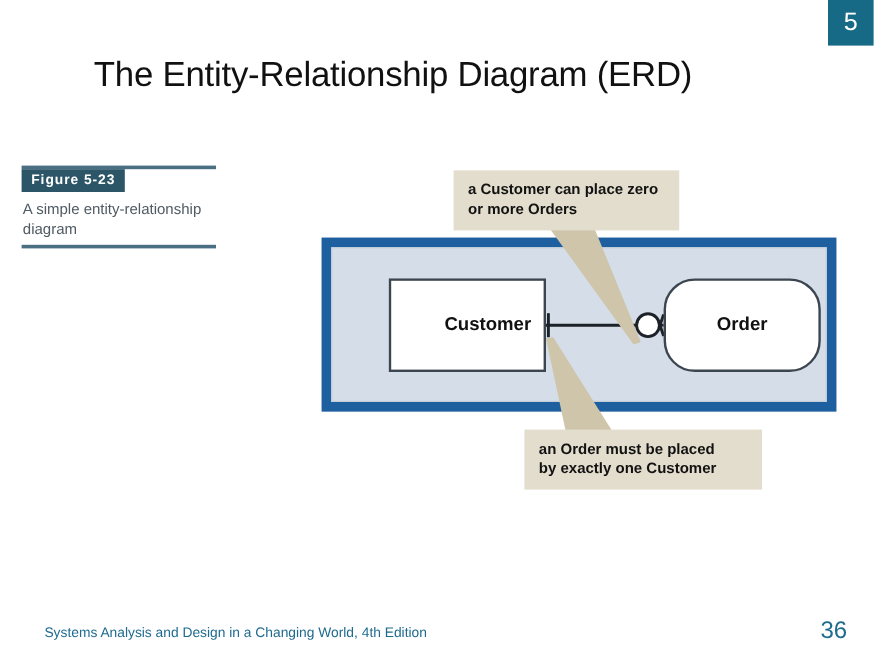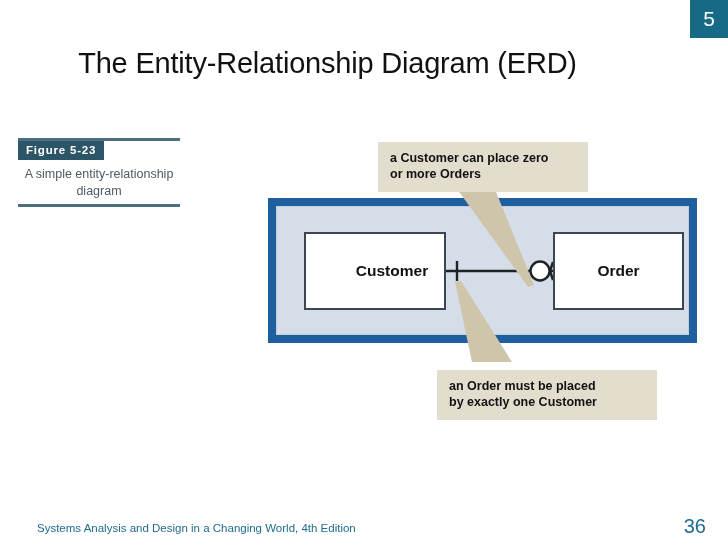--- a/index.html
+++ b/index.html
@@ -73,52 +73,51 @@
   }
   #figure-caption .fig-desc {
     position: absolute;
     left: 1px;
     top: 28px;
     width: 160px;
     font-size: 12.5px;
     line-height: 17px;
     color: #4f5a63;
     font-family: "Liberation Sans", sans-serif;
-    text-align: center;
   }
   #figure-caption .rule-bottom {
     position: absolute;
     left: 0;
     top: 66px;
     width: 162px;
     height: 3px;
     background: #4a6f82;
   }
 
   
   .callout {
     position: absolute;
     background: #e3ddcd;
     color: #121212;
     font-size: 12.5px;
     font-weight: bold;
     line-height: 15.5px;
-    padding: 9px 26px 10px 12px;
+    padding: 9px 4px 10px 12px;
     font-family: "Liberation Sans", sans-serif;
     white-space: pre-line;
     z-index: 6;
   }
   #callout-top {
     left: 378px;
     top: 142px;
     width: 172px;
   }
   #callout-bottom {
     left: 437px;
-    top: 370px;
+    top: 358px;
     width: 182px;
   }
 
   
   #pointer-layer {
     position: absolute;
     left: 0;
     top: 0;
     width: 728px;
     height: 546px;
@@ -157,31 +156,32 @@
     z-index: 4;
     font-size: 15.5px;
     font-weight: bold;
     color: #111111;
     display: flex;
     align-items: center;
     justify-content: center;
     font-family: "Liberation Sans", sans-serif;
   }
   #entity-customer {
-    left: 304px;
+    left: 324px;
     top: 232px;
-    width: 142px;
+    width: 131px;
     height: 78px;
     padding-left: 34px;
   }
   #entity-order {
     left: 553px;
     top: 232px;
     width: 131px;
     height: 78px;
+    border-radius: 26px;
   }
 
   
   #relationship-layer {
     position: absolute;
     left: 0;
     top: 0;
     width: 728px;
     height: 546px;
     z-index: 3;

